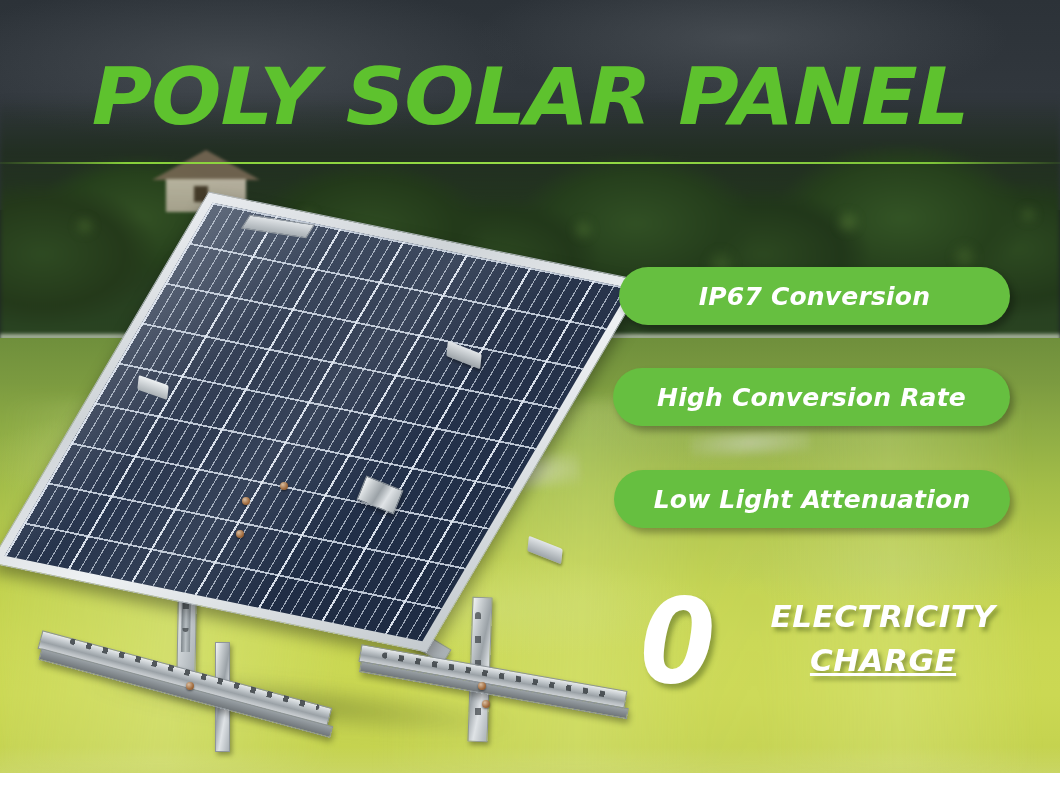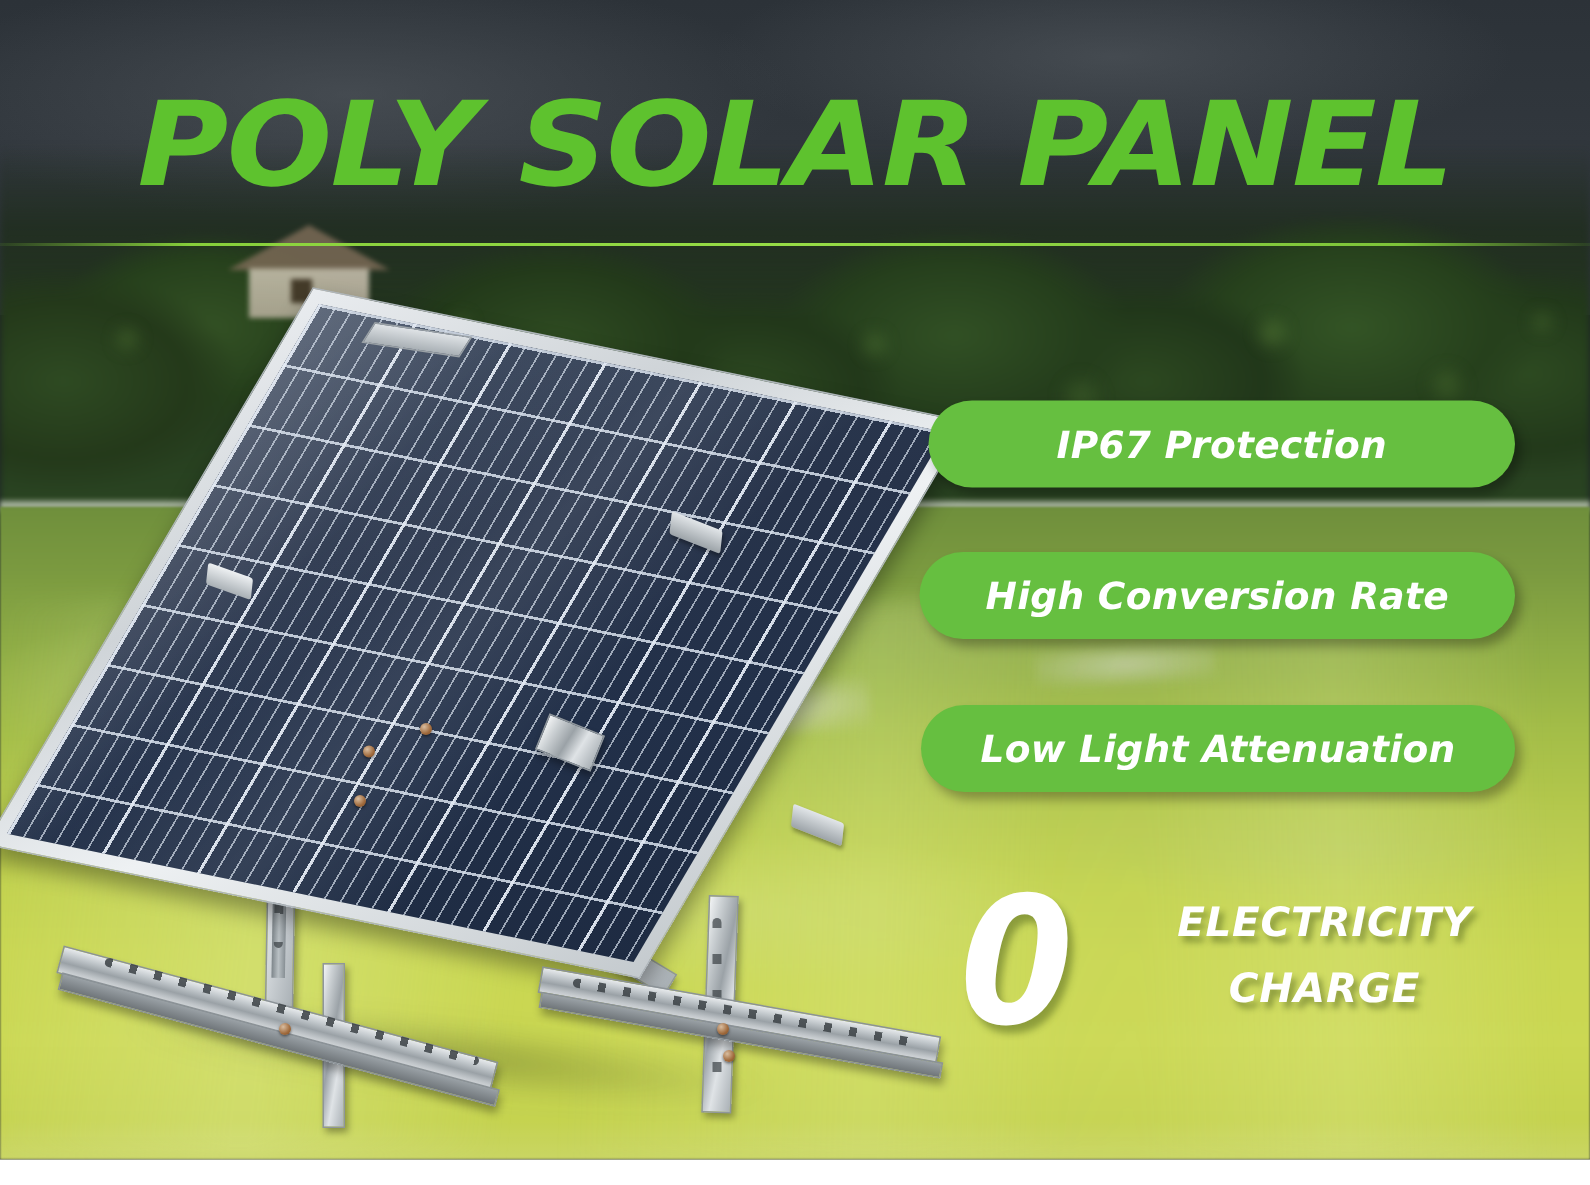--- a/index.html
+++ b/index.html
@@ -199,27 +199,27 @@
     text-shadow: 4px 5px 5px rgba(40,60,10,.38);
     transform:scaleX(.92);
     transform-origin:0 50%;
   }
   .chargetext{
     position:absolute; left:106px; top:8px; width:274px;
     text-align:center;
     font-family:"DejaVu Sans", sans-serif;
     font-style:italic; font-weight:bold;
     color:#ffffff;
-    font-size:27px;
+    font-size:31px;
     line-height:44px;
     letter-spacing:.5px;
     text-shadow: 3px 4px 4px rgba(40,60,10,.40);
     white-space:nowrap;
   }
-  .chargetext .l2{ display:block; }
+  .chargetext .l2{ display:block;text-decoration:underline; }
 
   
   .panelwrap{
     position:absolute; left:30px; top:212px; width:590px; height:500px;
   }
 
   
   .panel-frame{
     position:absolute;
     left:60px; top:10px;
@@ -434,21 +434,21 @@
       <div class="bolt" style="left:448px; top:470px;"></div>
       <div class="bolt" style="left:452px; top:488px;"></div>
       <div class="bolt" style="left:250px; top:270px;"></div>
     </div>
   </div>
 
   <div class="divider"></div>
 
   <div class="title">POLY SOLAR PANEL</div>
 
-  <div class="pill" id="pill-0">IP67 Protection</div>
+  <div class="pill" id="pill-0">IP67 Conversion</div>
   <div class="pill" id="pill-2">Low Light Attenuation</div>
   <div class="pill" id="pill-1">High Conversion Rate</div>
 
   <div class="zeroblock">
     <div class="zero">0</div>
     <div class="chargetext">
       <span class="l1">ELECTRICITY</span>
       <span class="l2">CHARGE</span>
     </div>
   </div>

